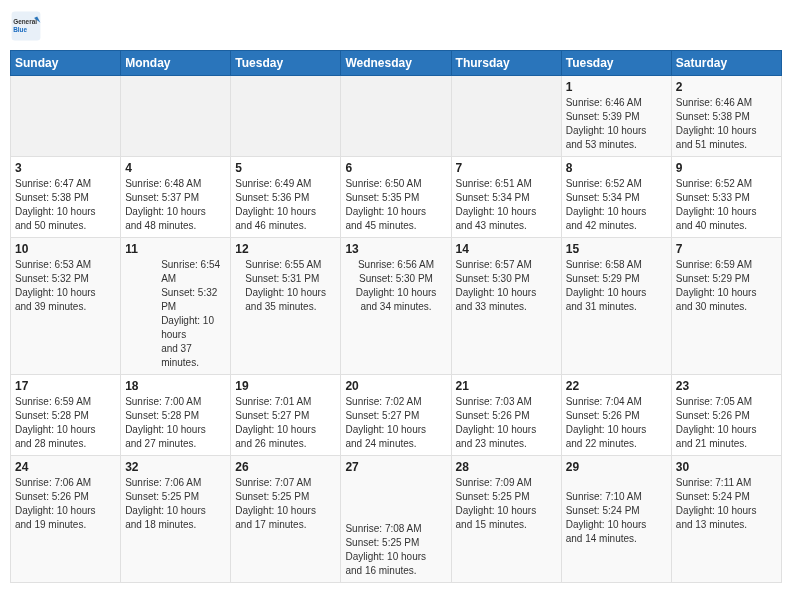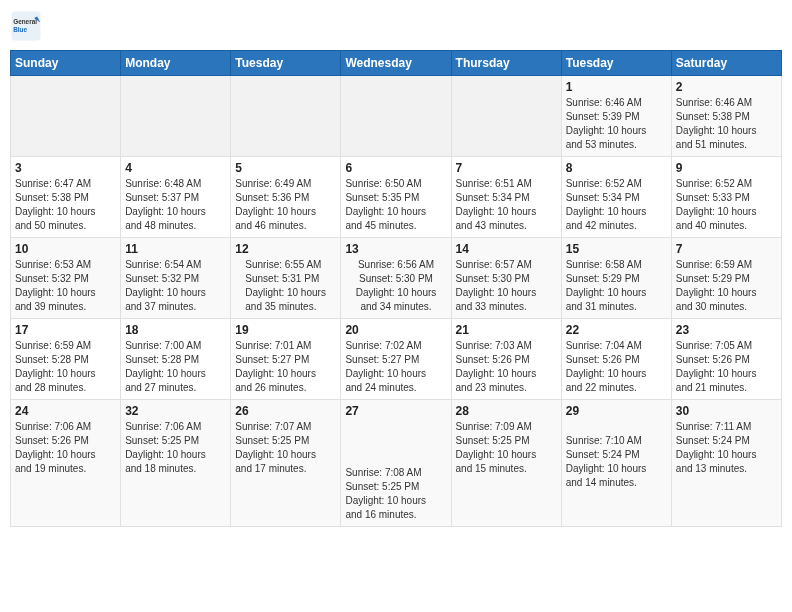--- a/index.html
+++ b/index.html
@@ -221,21 +221,21 @@
         <tr>
           <td>
             <span class="day-num">10</span>
             <div class="day-info" style="white-space: pre-line;">Sunrise: 6:53 AM
 Sunset: 5:32 PM
 Daylight: 10 hours
 and 39 minutes.</div>
           </td>
           <td>
             <span class="day-num">11</span>
-            <div class="day-info" style="white-space: pre-line;">Sunrise: 6:54 AM
+            <div class="day-info" style="white-space: pre-line; margin-left: 36px;">Sunrise: 6:54 AM
 Sunset: 5:32 PM
 Daylight: 10 hours
 and 37 minutes.</div>
           </td>
           <td>
             <span class="day-num">12</span>
             <div class="day-info" style="white-space: pre-line; margin-left: 10px;">Sunrise: 6:55 AM
 Sunset: 5:31 PM
 Daylight: 10 hours
 and 35 minutes.</div>

